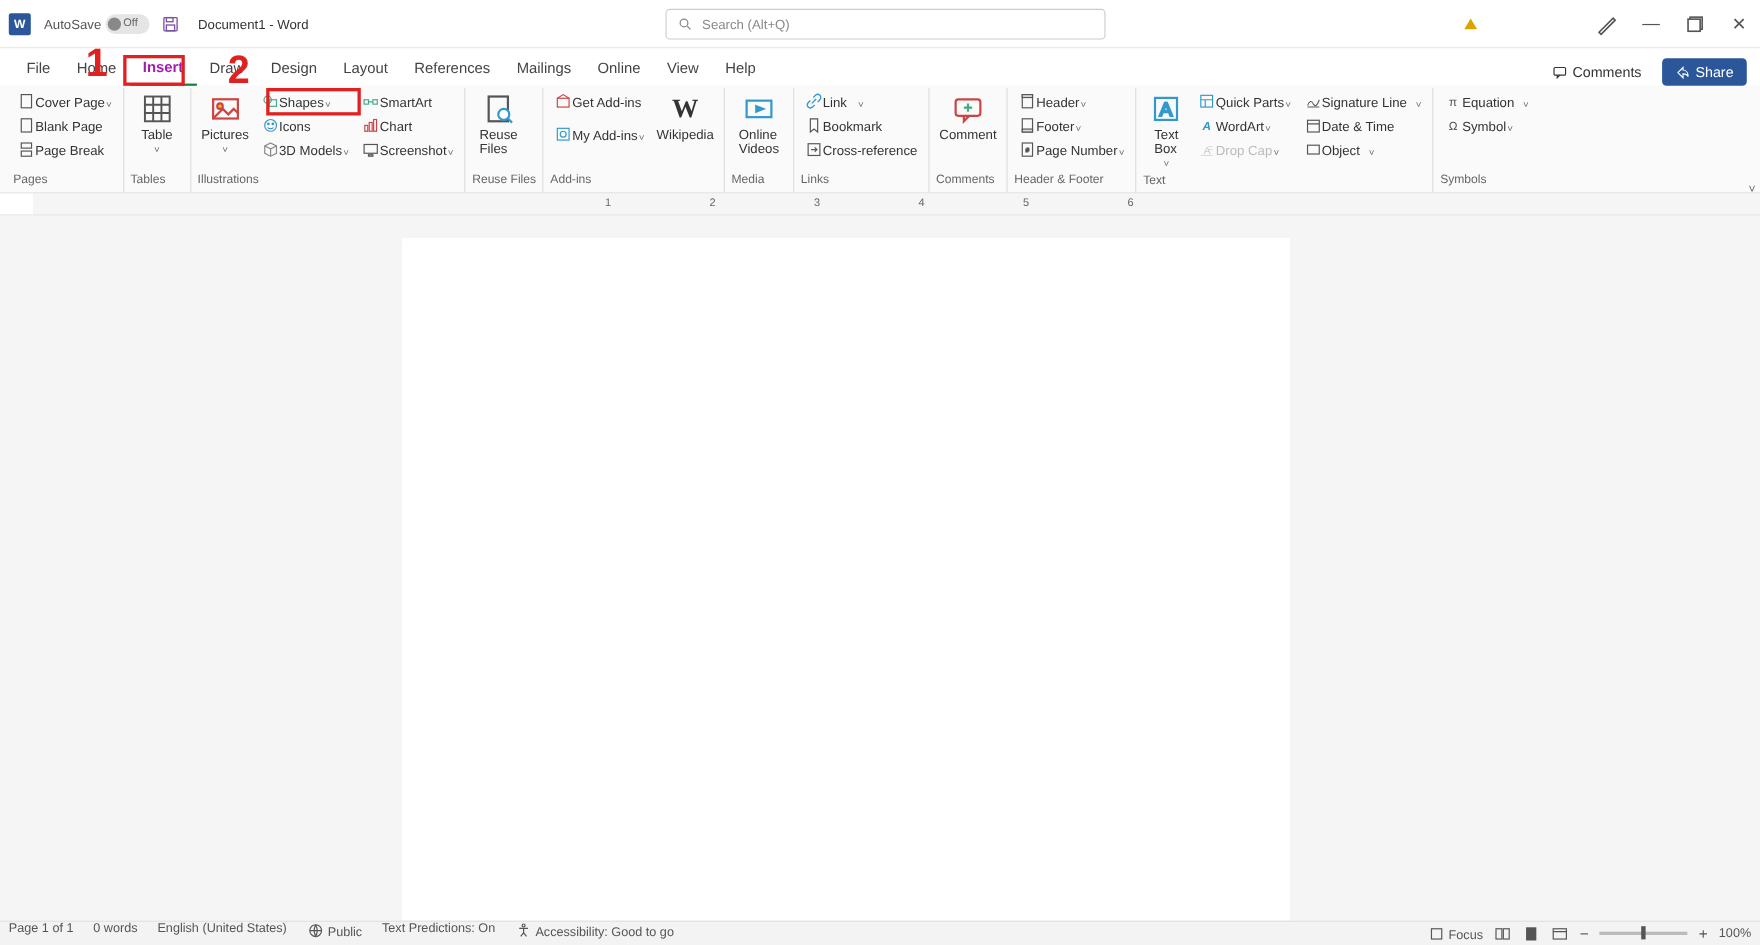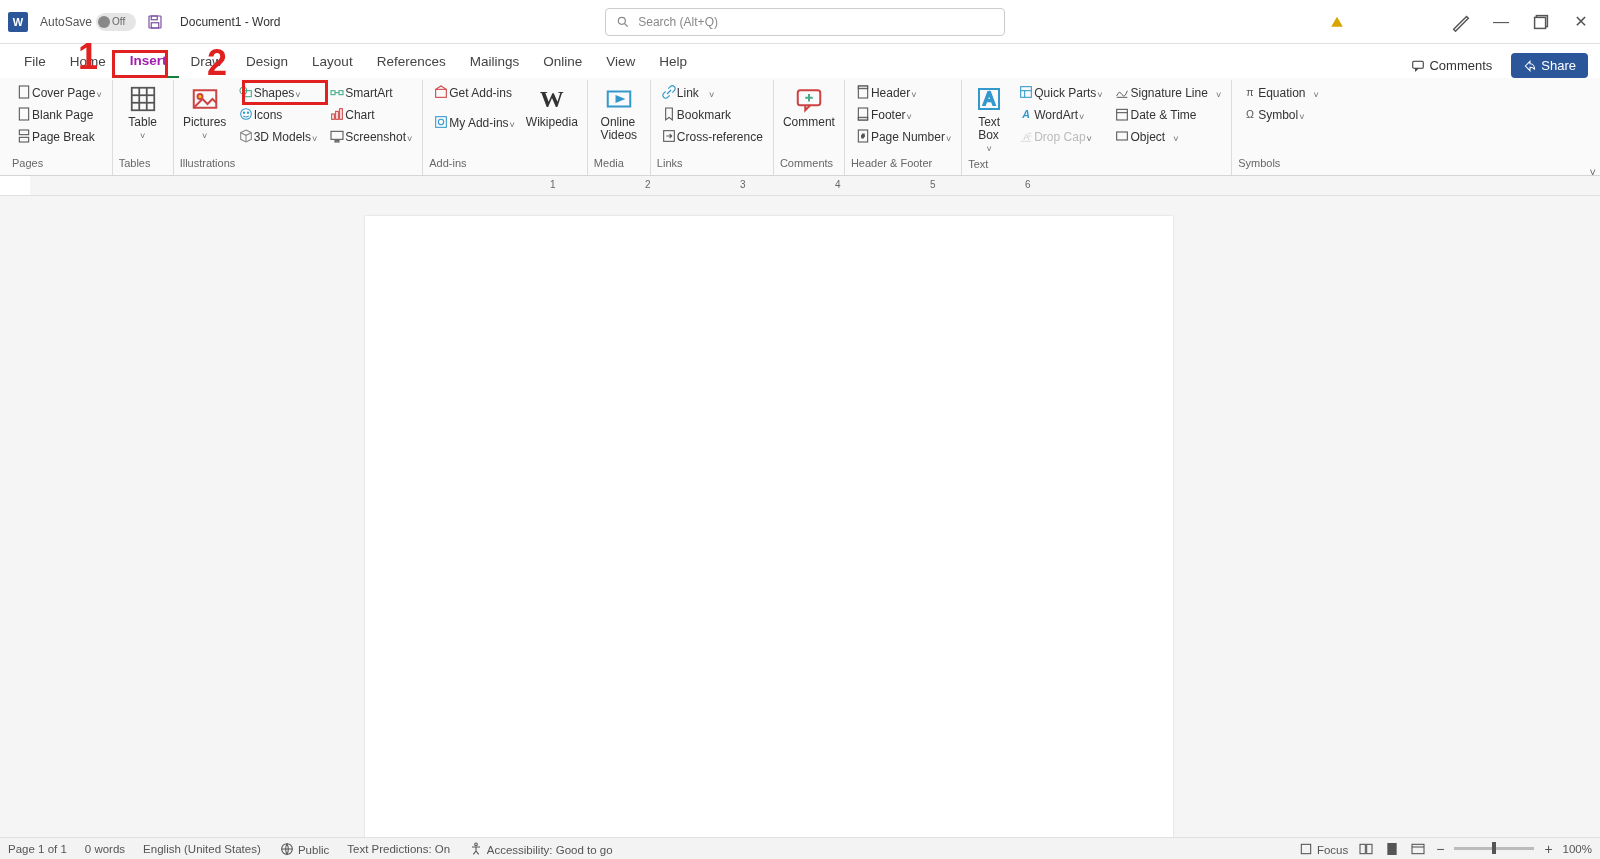--- a/index.html
+++ b/index.html
@@ -45,21 +45,21 @@
 
   .ruler-area { background: #fff; height: 20px; display:flex; }
   .ruler-left { width: 30px; background: #fff; border-bottom:1px solid #e0e0e0; }
   .ruler-h { flex: 1; position: relative; background: #f5f5f5; border-bottom:1px solid #e0e0e0; }
   .ruler-h .num { position:absolute; font-size: 10px; color: #666; top: 3px; }
 
   .canvas-area { position: absolute; top: 196px; left: 0; right: 0; bottom: 22px; display: flex; background: #f5f5f5; overflow:hidden;}
   .ruler-v { width: 30px; background: #f5f5f5; }
   .page { background: #fff; width: 808px; margin-left: 335px; height: 800px; box-shadow: 0 0 2px rgba(0,0,0,.15); margin-top: 20px; }
 
-  .statusbar { position: absolute; bottom: 0; left: 0; right: 0; height: 22px; background: #f3f3f3; border-top: 1px solid #e0e0e0; display: flex; align-items: center; padding: 0 8px; font-size: 11.5px; color: #555; gap: 18px; }
+  .statusbar { position: absolute; bottom: 0; left: 0; right: 0; height: 22px; background: #f3f3f3; border-top: 1px solid #e0e0e0; display: flex; padding: 0 8px; font-size: 11.5px; color: #555; gap: 18px; }
   .statusbar .right { margin-left: auto; display: flex; align-items: center; gap: 10px; }
   .statusbar .sb-ico { width: 16px; height: 16px; }
   .zoom-track { width: 80px; height: 3px; background: #bbb; position: relative; }
   .zoom-handle { width: 4px; height: 12px; background: #555; position: absolute; left: 38px; top: -5px; }
 
   
   .annot { position: absolute; pointer-events: none; }
   .annot.num1 { left: 78px; top: 36px; color: #e12020; font-size: 36px; font-weight: 700; font-family: Arial; }
   .annot.box1 { left: 112px; top: 50px; width: 56px; height: 28px; border: 3px solid #e12020; }
   .annot.num2 { left: 207px; top: 42px; color: #e12020; font-size: 36px; font-weight: 700; font-family: Arial; }
@@ -245,20 +245,34 @@
               <rect x="9" y="19" width="6" height="2"></rect>
             </svg>
             <span>Screenshot</span>
             <span class="caret">˅</span>
           </div>
       </div>
     </div>
     <div class="group-label">Illustrations</div>
   </div>
 
+  <div class="group">
+    <div class="group-body">
+      <div class="big-btn" style="width:48px">
+        <svg class="big-ico" viewBox="0 0 24 24" fill="none" stroke="#555" stroke-width="1.6">
+            <rect x="5" y="3" width="14" height="18"></rect>
+            <circle cx="16" cy="16" r="4" fill="#fff" stroke="#39c"></circle>
+            <line x1="19" y1="19" x2="22" y2="22" stroke="#39c"></line>
+          </svg>
+        <span class="lbl" style="white-space:pre">Reuse
+Files</span>
+      </div>
+    </div>
+    <div class="group-label">Reuse Files</div>
+  </div>
 
   <div class="group">
     <div class="group-body">
       <div class="col" style="justify-content:center; gap:10px">
         <div class="cmd">
             <svg class="ico" viewBox="0 0 24 24" fill="none" stroke="#c44" stroke-width="1.6">
               <rect x="4" y="8" width="16" height="12"></rect>
               <path d="M4 8 L12 3 L20 8"></path>
             </svg>
             <span>Get Add-ins</span>

